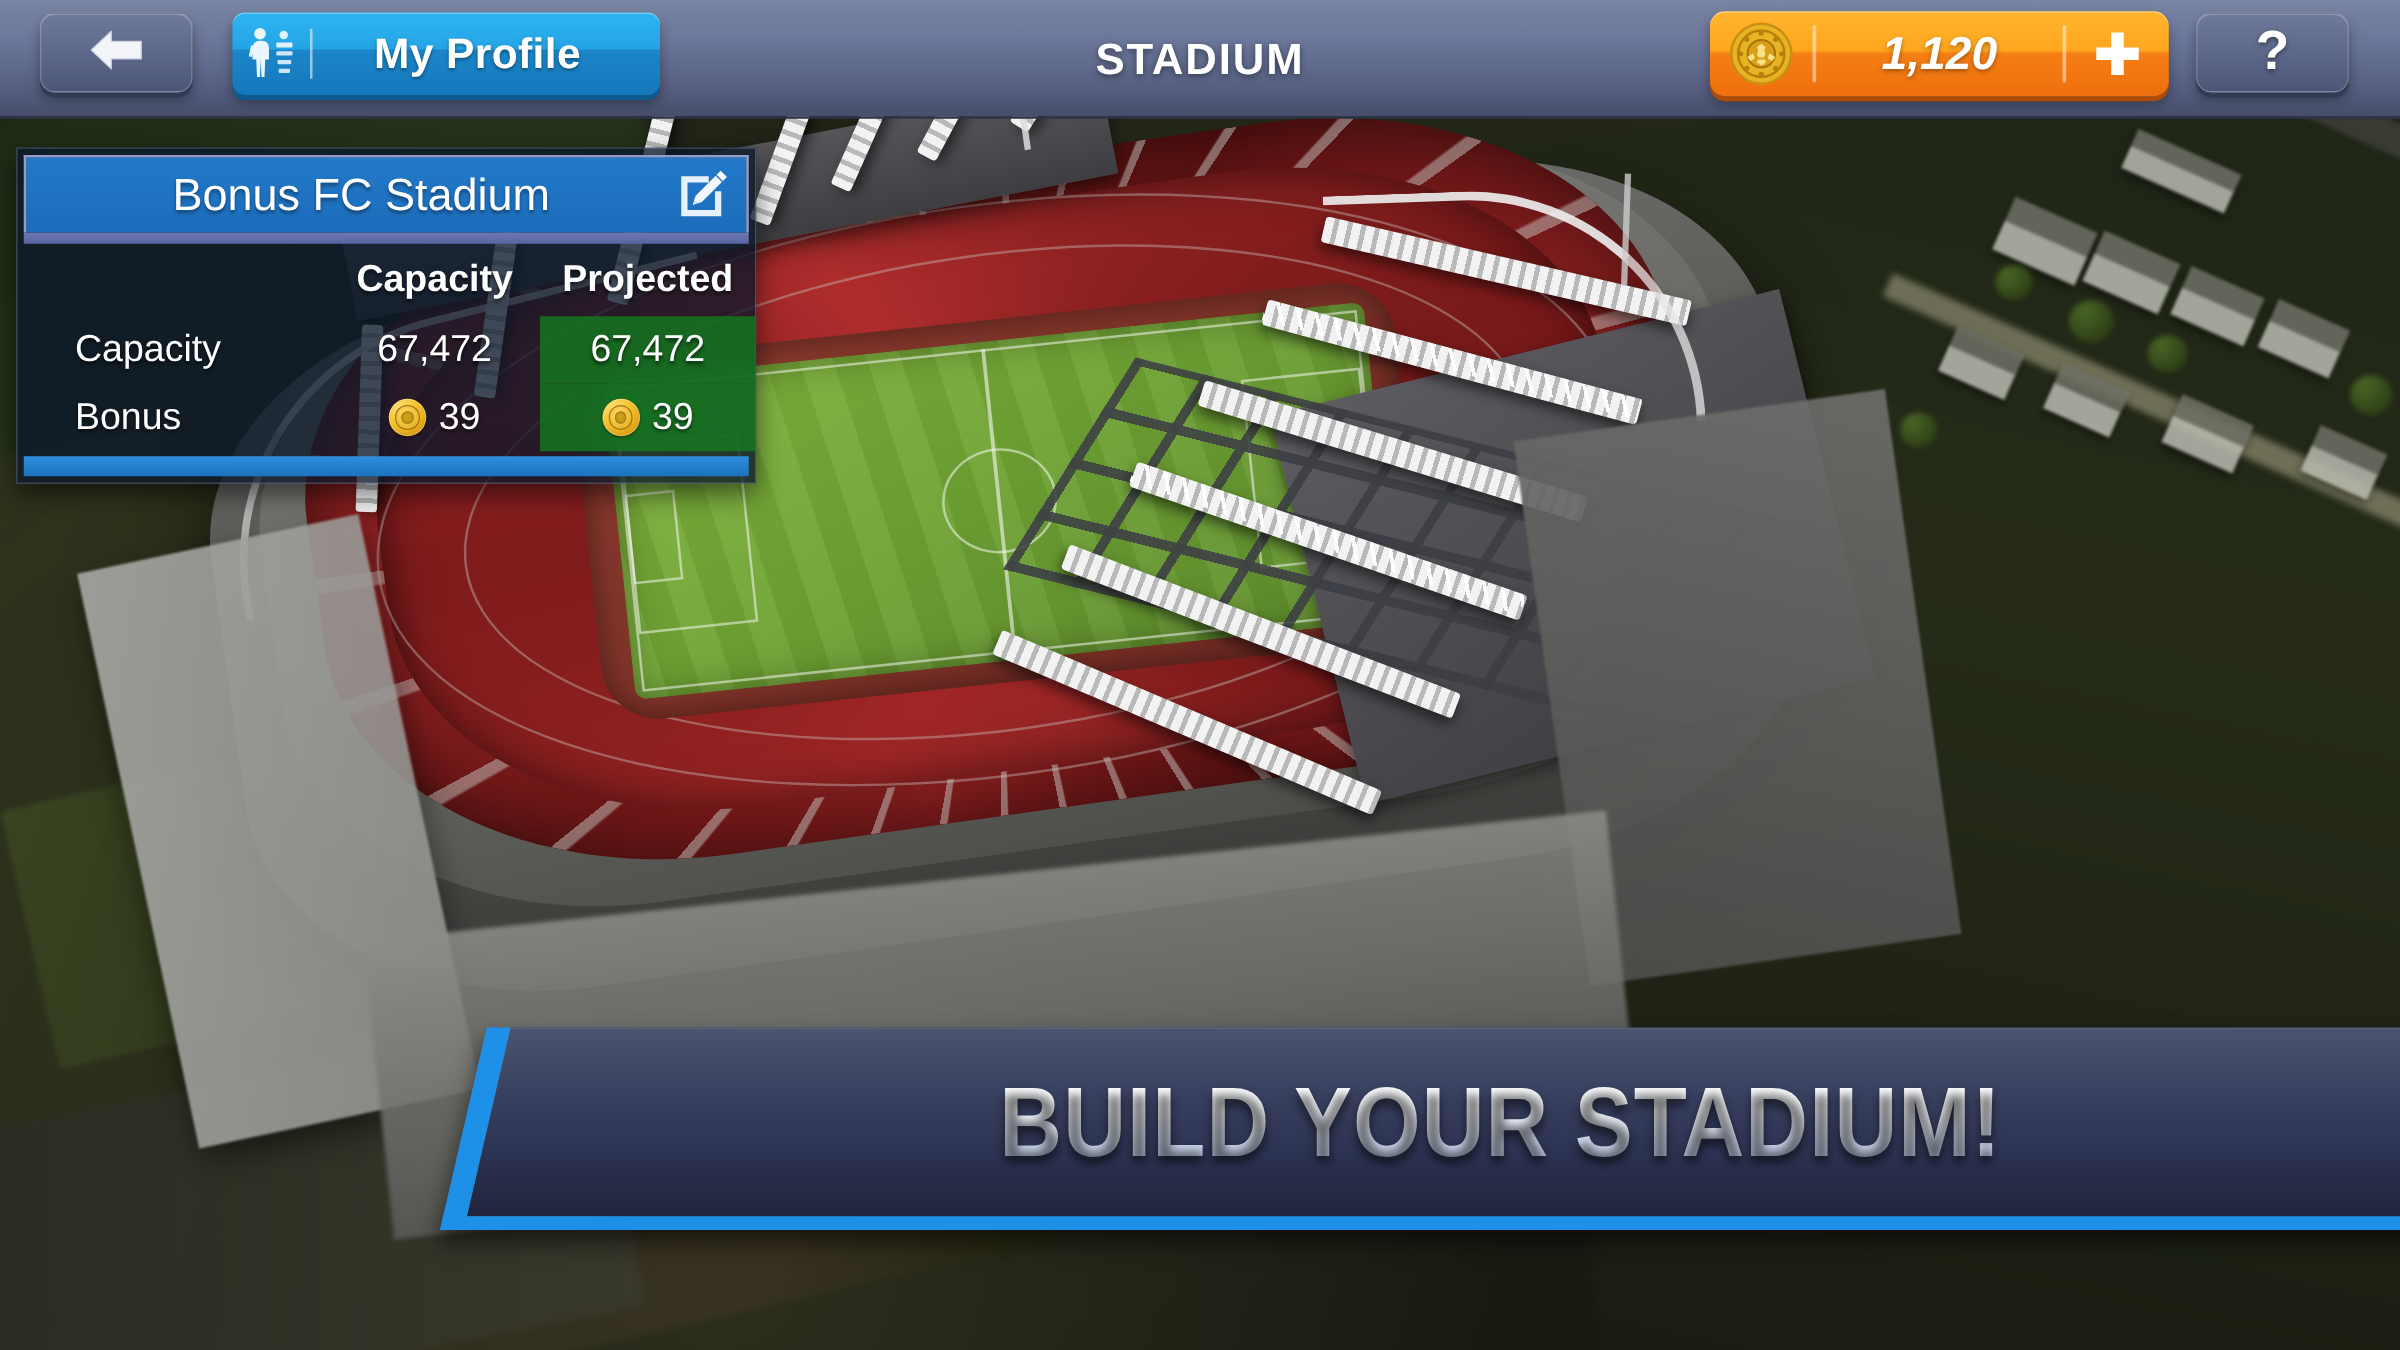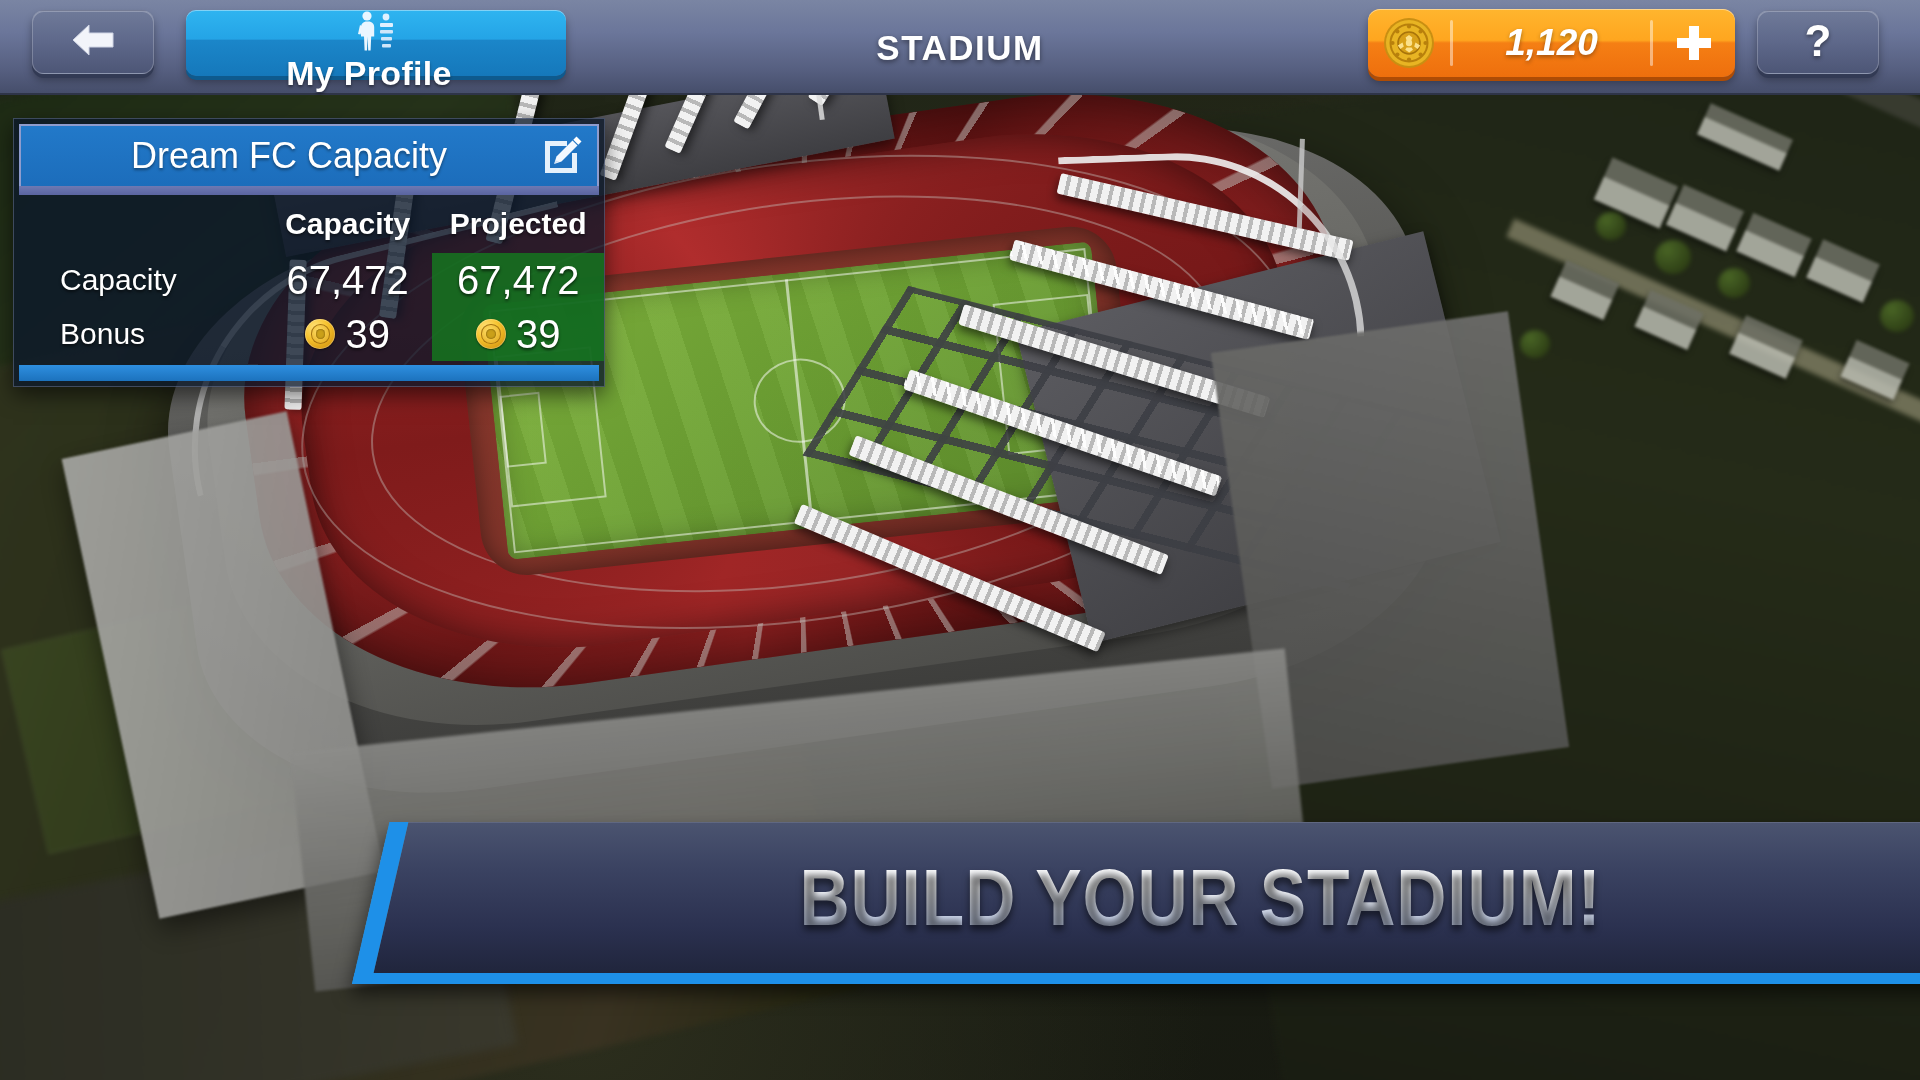--- a/index.html
+++ b/index.html
@@ -105,26 +105,26 @@
     border:1px solid rgba(255,255,255,.22);
     box-shadow:0 4px 0 #323a54, 0 6px 9px rgba(0,0,0,.35),
                inset 0 1px 0 rgba(255,255,255,.25); }
   #back-btn{ left:32px; top:10px; width:122px; height:64px;
     display:flex; align-items:center; justify-content:center; }
   #help-btn{ left:1757px; top:10px; width:122px; height:64px;
     display:flex; align-items:center; justify-content:center; }
   #help-btn .qm{ color:#fff; font-size:44px; font-weight:bold; line-height:1;
     text-shadow:0 2px 4px rgba(0,0,0,.45); margin-top:-2px; }
 
-  #profile-btn{ position:absolute; left:186px; top:10px; width:380px; height:66px;
+  #profile-btn{ position:absolute; left:186px; top:10px; width:342px; height:66px;
     border-radius:10px; cursor:pointer;
     background:linear-gradient(180deg,#2fb4f0 0%,#24a4e6 44%,#1b86c9 46%,#1578bb 100%);
     box-shadow:0 4px 0 #0e5a8e, 0 6px 9px rgba(0,0,0,.35),
                inset 0 1px 0 rgba(255,255,255,.4);
-    display:flex; align-items:center;flex-direction:column; }
+    display:flex; align-items:center; }
   #profile-btn .pi{ width:62px; display:flex; align-items:center; justify-content:center; }
   #profile-btn .sep{ width:2px; height:40px; background:rgba(255,255,255,.55); }
   #profile-btn .plabel{ flex:1; text-align:center; color:#fff; font-size:34px;
     font-weight:bold; text-shadow:0 2px 3px rgba(0,0,0,.4); letter-spacing:.3px;
     padding-right:14px; }
 
   #screen-title{ position:absolute; left:0; top:0; width:1920px; height:95px;
     display:flex; align-items:center; justify-content:center;
     color:#fff; font-size:35px; font-weight:bold; letter-spacing:1.5px;
     text-shadow:0 2px 5px rgba(0,0,0,.45); pointer-events:none; }
@@ -157,21 +157,21 @@
   #name-underline{ height:9px; margin:0 5px;
     background:linear-gradient(180deg,#6e79b2,#5a64a0); }
 
   .stats-table{ width:100%; border-collapse:collapse; }
   .stats-table th, .stats-table td{ padding:0; }
   .hdr-row th{ height:58px; color:#fff; font-size:30px; font-weight:bold;
     text-shadow:0 2px 3px rgba(0,0,0,.5); }
   .col-label{ width:250px; text-align:left; padding-left:46px !important; }
   .col-cur{ width:170px; text-align:center; }
   .col-proj{ width:172px; text-align:center; }
-  .data-row td{ height:54px; color:#fff; font-size:40px;
+  .data-row td{ height:54px; color:#fff; font-size:30px;
     text-shadow:0 2px 3px rgba(0,0,0,.6); }
   .data-row td.col-label{ font-size:30px; }
   .cell-proj{ background:rgba(20,122,30,.80); }
   .cell-inner{ display:flex; align-items:center; justify-content:center; gap:10px; }
   #panel-footer{ height:16px; margin:4px 5px 5px 5px;
     background:linear-gradient(180deg,#2e8fe0,#1c72bd); }
 
   
   .coin{ display:inline-block; border-radius:50%; position:relative;
     background:radial-gradient(circle at 34% 28%, #ffe27a 0%, #f6c32e 42%, #d89b12 78%, #a9740a 100%);
@@ -358,21 +358,21 @@
     </div>
 
     <div class="btn3d" id="help-btn">
       <span class="qm">?</span>
     </div>
   </div>
 
   <div id="stats-panel">
 
     <div id="stadium-name-bar">
-      <span id="stadium-name">Dream FC Capacity</span>
+      <span id="stadium-name">Bonus FC Stadium</span>
       <span id="edit-btn">
         <svg width="44" height="44" viewBox="0 0 44 44">
           <path d="M5 7 h22 v5 h-17 v22 h22 v-15 h5 v20 h-32 z" fill="#e6f1fb"></path>
           <path d="M36.5 2.5 l5 5 l-3.2 3.2 l-5-5 z" fill="#ffffff"></path>
           <path d="M32.5 6.5 l5 5 l-16 16 l-7.4 2.4 l2.4-7.4 z" fill="#f2f8ff"></path>
           <path d="M15.6 26.6 l3.6 1.2 l-4.6 1.4 z" fill="#cfe0f2"></path>
         </svg>
       </span>
     </div>
     <div id="name-underline"></div>

